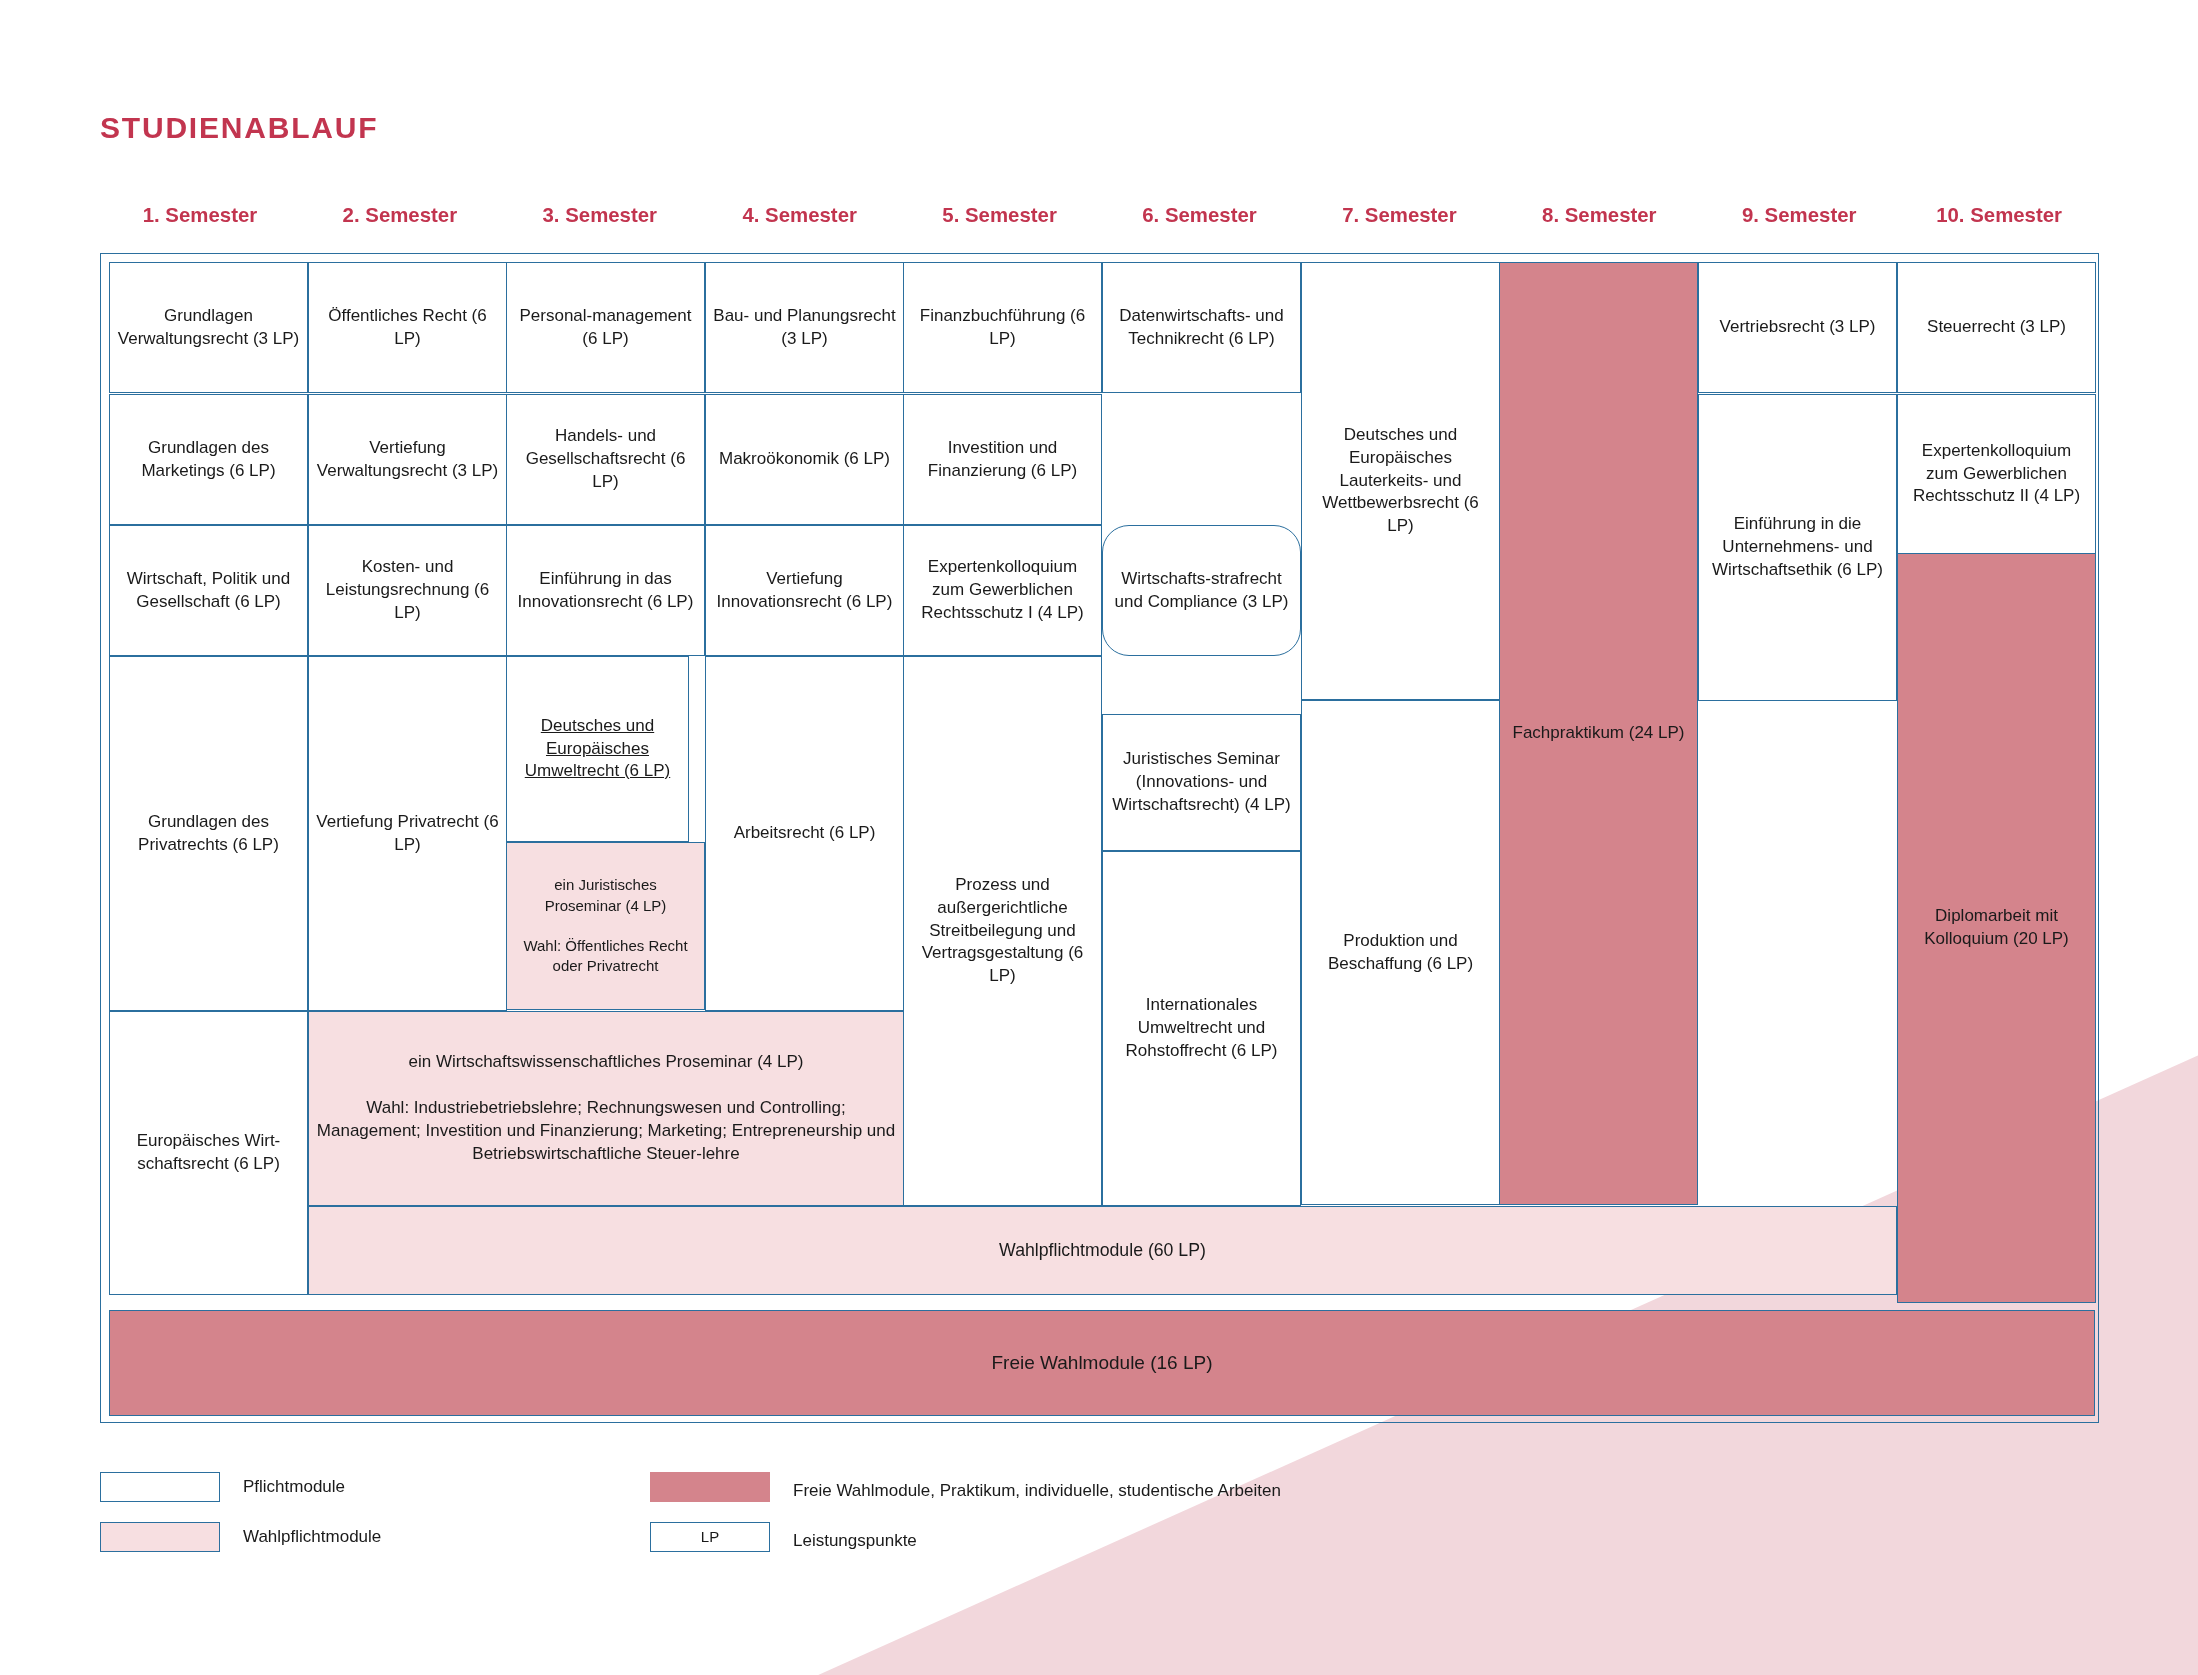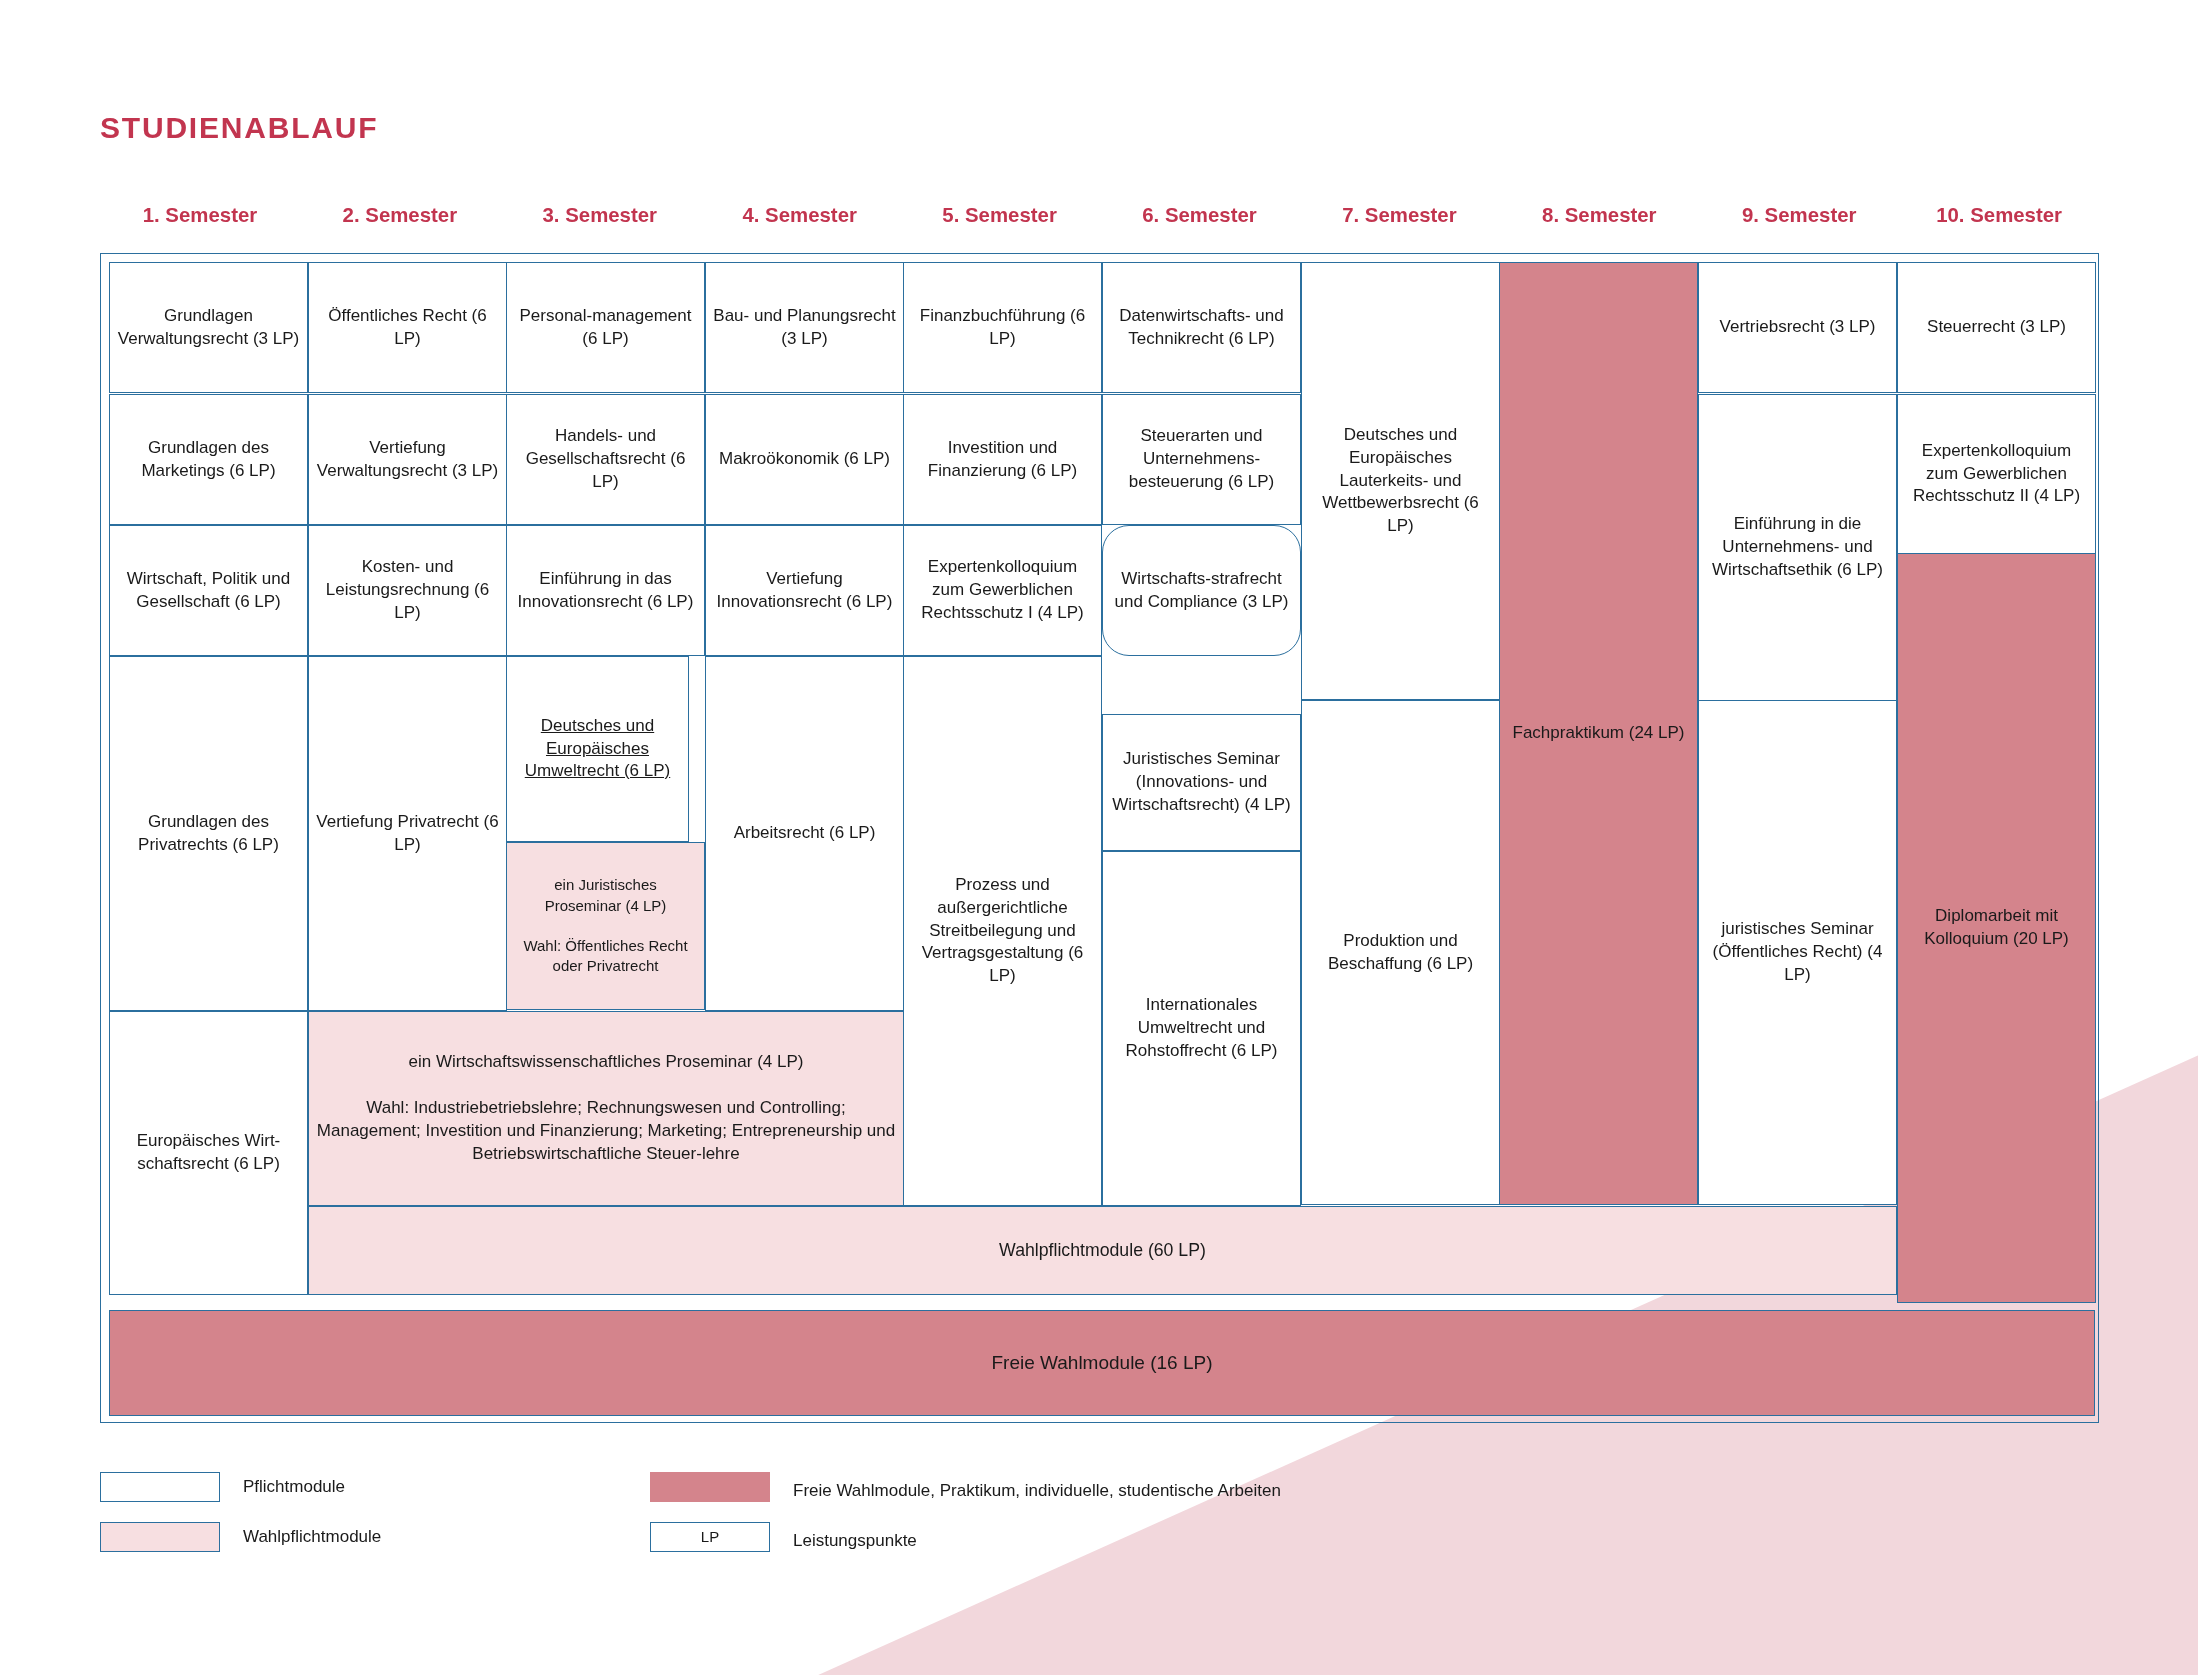--- a/index.html
+++ b/index.html
@@ -125,33 +125,31 @@
     <div class="box" style="left:705px;top:394px;width:199px;height:131px;">Makroökonomik (6 LP)</div>
     <div class="box" style="left:705px;top:525px;width:199px;height:131px;">Vertiefung Innovationsrecht (6 LP)</div>
     <div class="box" style="left:705px;top:656px;width:199px;height:355px;">Arbeitsrecht (6 LP)</div>
 
     <div class="box" style="left:903px;top:262px;width:199px;height:131px;">Finanzbuchführung (6 LP)</div>
     <div class="box" style="left:903px;top:394px;width:199px;height:131px;">Investition und Finanzierung (6 LP)</div>
     <div class="box" style="left:903px;top:525px;width:199px;height:131px;">Expertenkolloquium zum Gewerblichen Rechtsschutz I (4 LP)</div>
     <div class="box" style="left:903px;top:656px;width:199px;height:550px;">Prozess und außergerichtliche Streitbeilegung und Vertragsgestaltung (6 LP)</div>
 
     <div class="box" style="left:1102px;top:262px;width:199px;height:131px;">Datenwirtschafts- und Technikrecht (6 LP)</div>
-    <div class="box" style="left:1102px;top:394px;width:199px;height:131px;">Steuerarten und Unternehmens-besteuerung (6 LP)</div>
     <div class="box" style="left:1102px;top:525px;width:199px;height:131px;border-radius:27px;">Wirtschafts-strafrecht und Compliance (3 LP)</div>
     <div class="box" style="left:1102px;top:714px;width:199px;height:137px;">Juristisches Seminar (Innovations- und Wirtschaftsrecht) (4 LP)</div>
     <div class="box" style="left:1102px;top:851px;width:199px;height:355px;">Internationales Umweltrecht und Rohstoffrecht (6 LP)</div>
 
     <div class="box" style="left:1301px;top:262px;width:199px;height:438px;">Deutsches und Europäisches Lauterkeits- und Wettbewerbsrecht (6 LP)</div>
     <div class="box" style="left:1301px;top:700px;width:199px;height:505px;">Produktion und Beschaffung (6 LP)</div>
 
     <div class="box frei" style="left:1499px;top:262px;width:199px;height:943px;">Fachpraktikum (24 LP)</div>
 
     <div class="box" style="left:1698px;top:262px;width:199px;height:131px;">Vertriebsrecht (3 LP)</div>
     <div class="box" style="left:1698px;top:394px;width:199px;height:307px;">Einführung in die Unternehmens- und Wirtschaftsethik (6 LP)</div>
-    <div class="box" style="left:1698px;top:700px;width:199px;height:505px;">juristisches Seminar (Öffentliches Recht) (4 LP)</div>
 
     <div class="box" style="left:1897px;top:262px;width:199px;height:131px;">Steuerrecht (3 LP)</div>
     <div class="box" style="left:1897px;top:394px;width:199px;height:160px;">Expertenkolloquium zum Gewerblichen Rechtsschutz II (4 LP)</div>
     <div class="box frei" style="left:1897px;top:553px;width:199px;height:750px;">Diplomarbeit mit Kolloquium (20 LP)</div>
 
     <div class="box wahl" style="left:308px;top:1011px;width:596px;height:195px;white-space:pre-line;font-size:17px;">ein Wirtschaftswissenschaftliches Proseminar (4 LP)
 
 Wahl: Industriebetriebslehre; Rechnungswesen und Controlling; Management; Investition und Finanzierung; Marketing; Entrepreneurship und Betriebswirtschaftliche Steuer-lehre</div>
 
     <div class="barwahl" style="left:308px;top:1206px;width:1589px;height:89px;">Wahlpflichtmodule (60 LP)</div>

